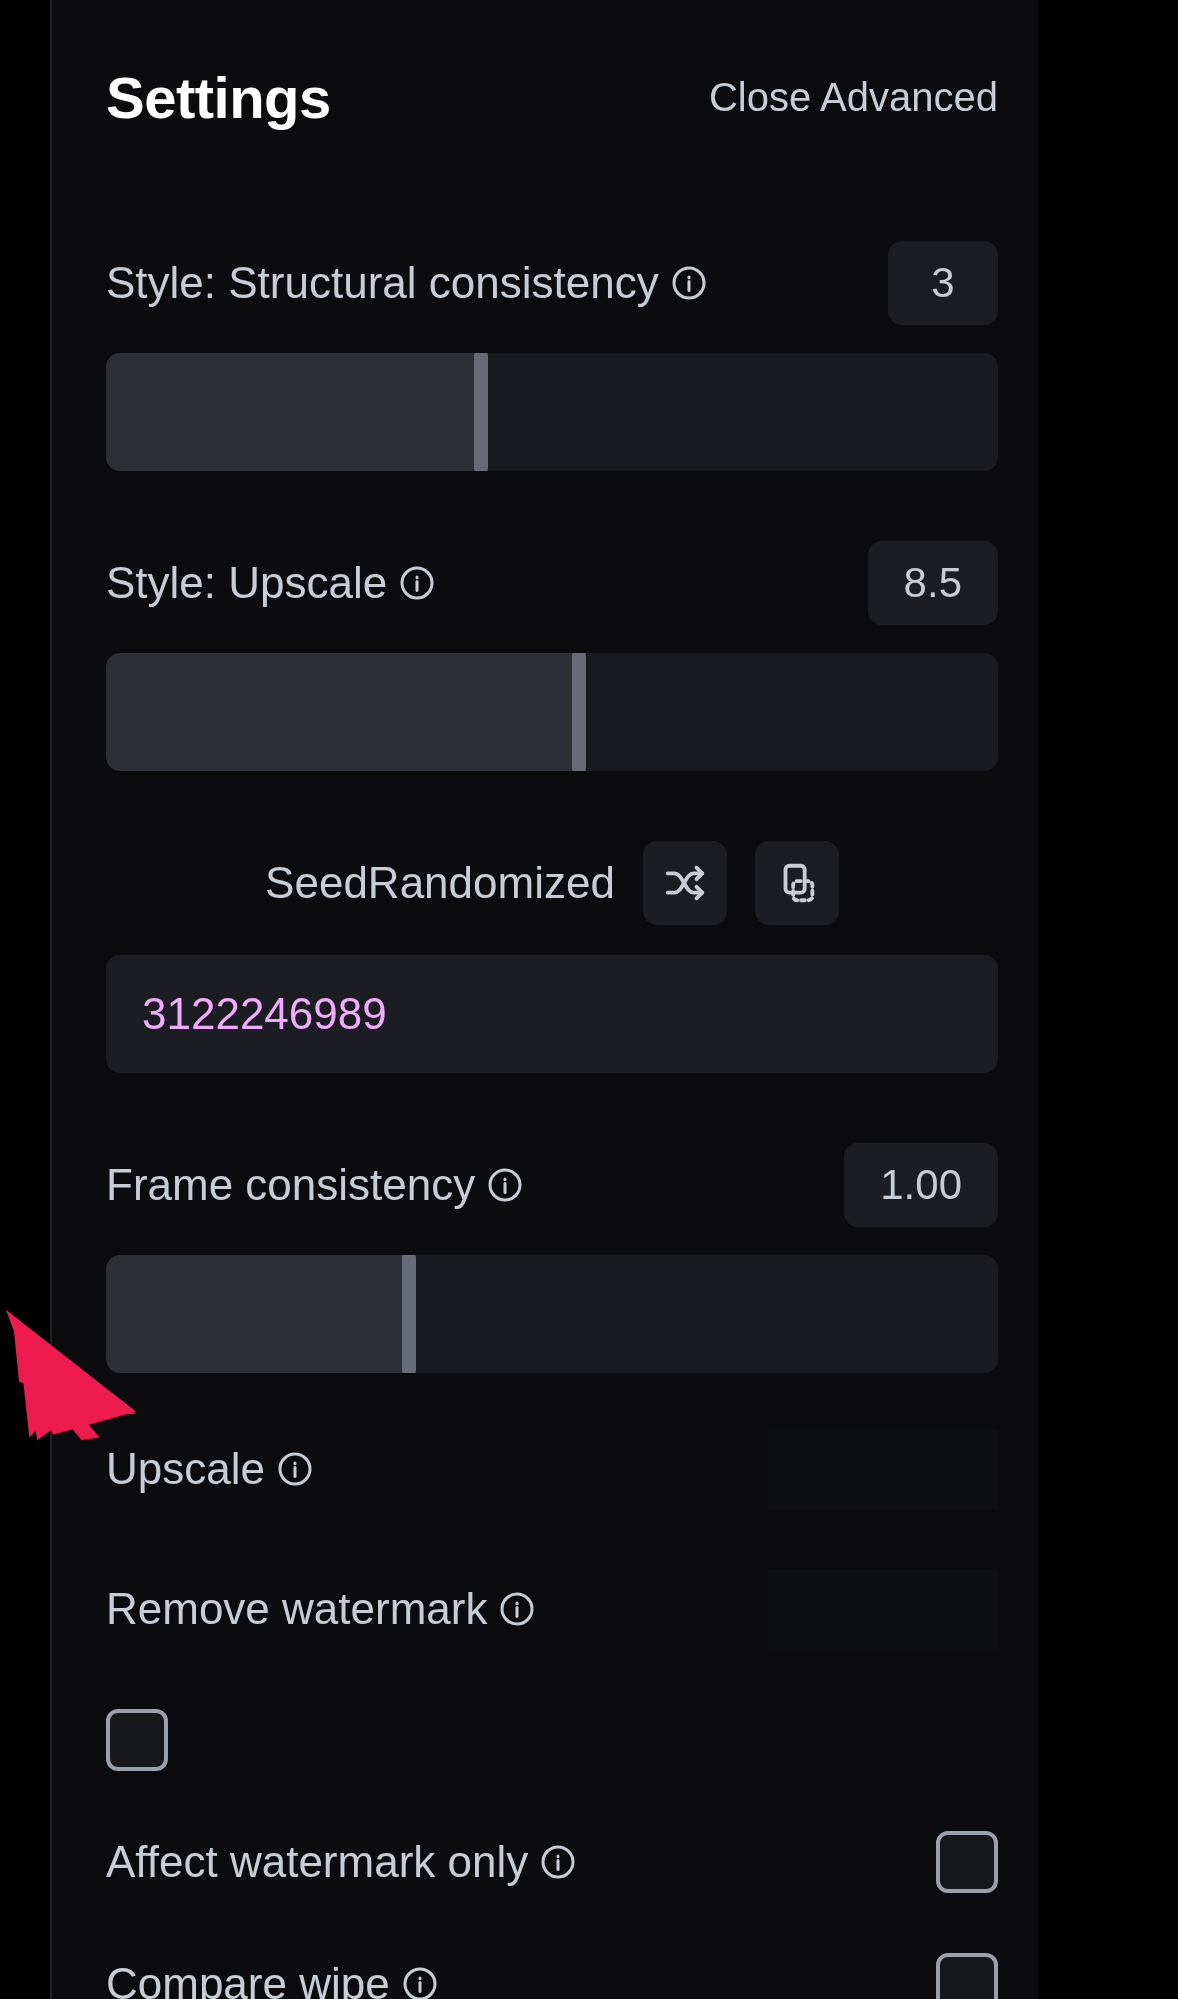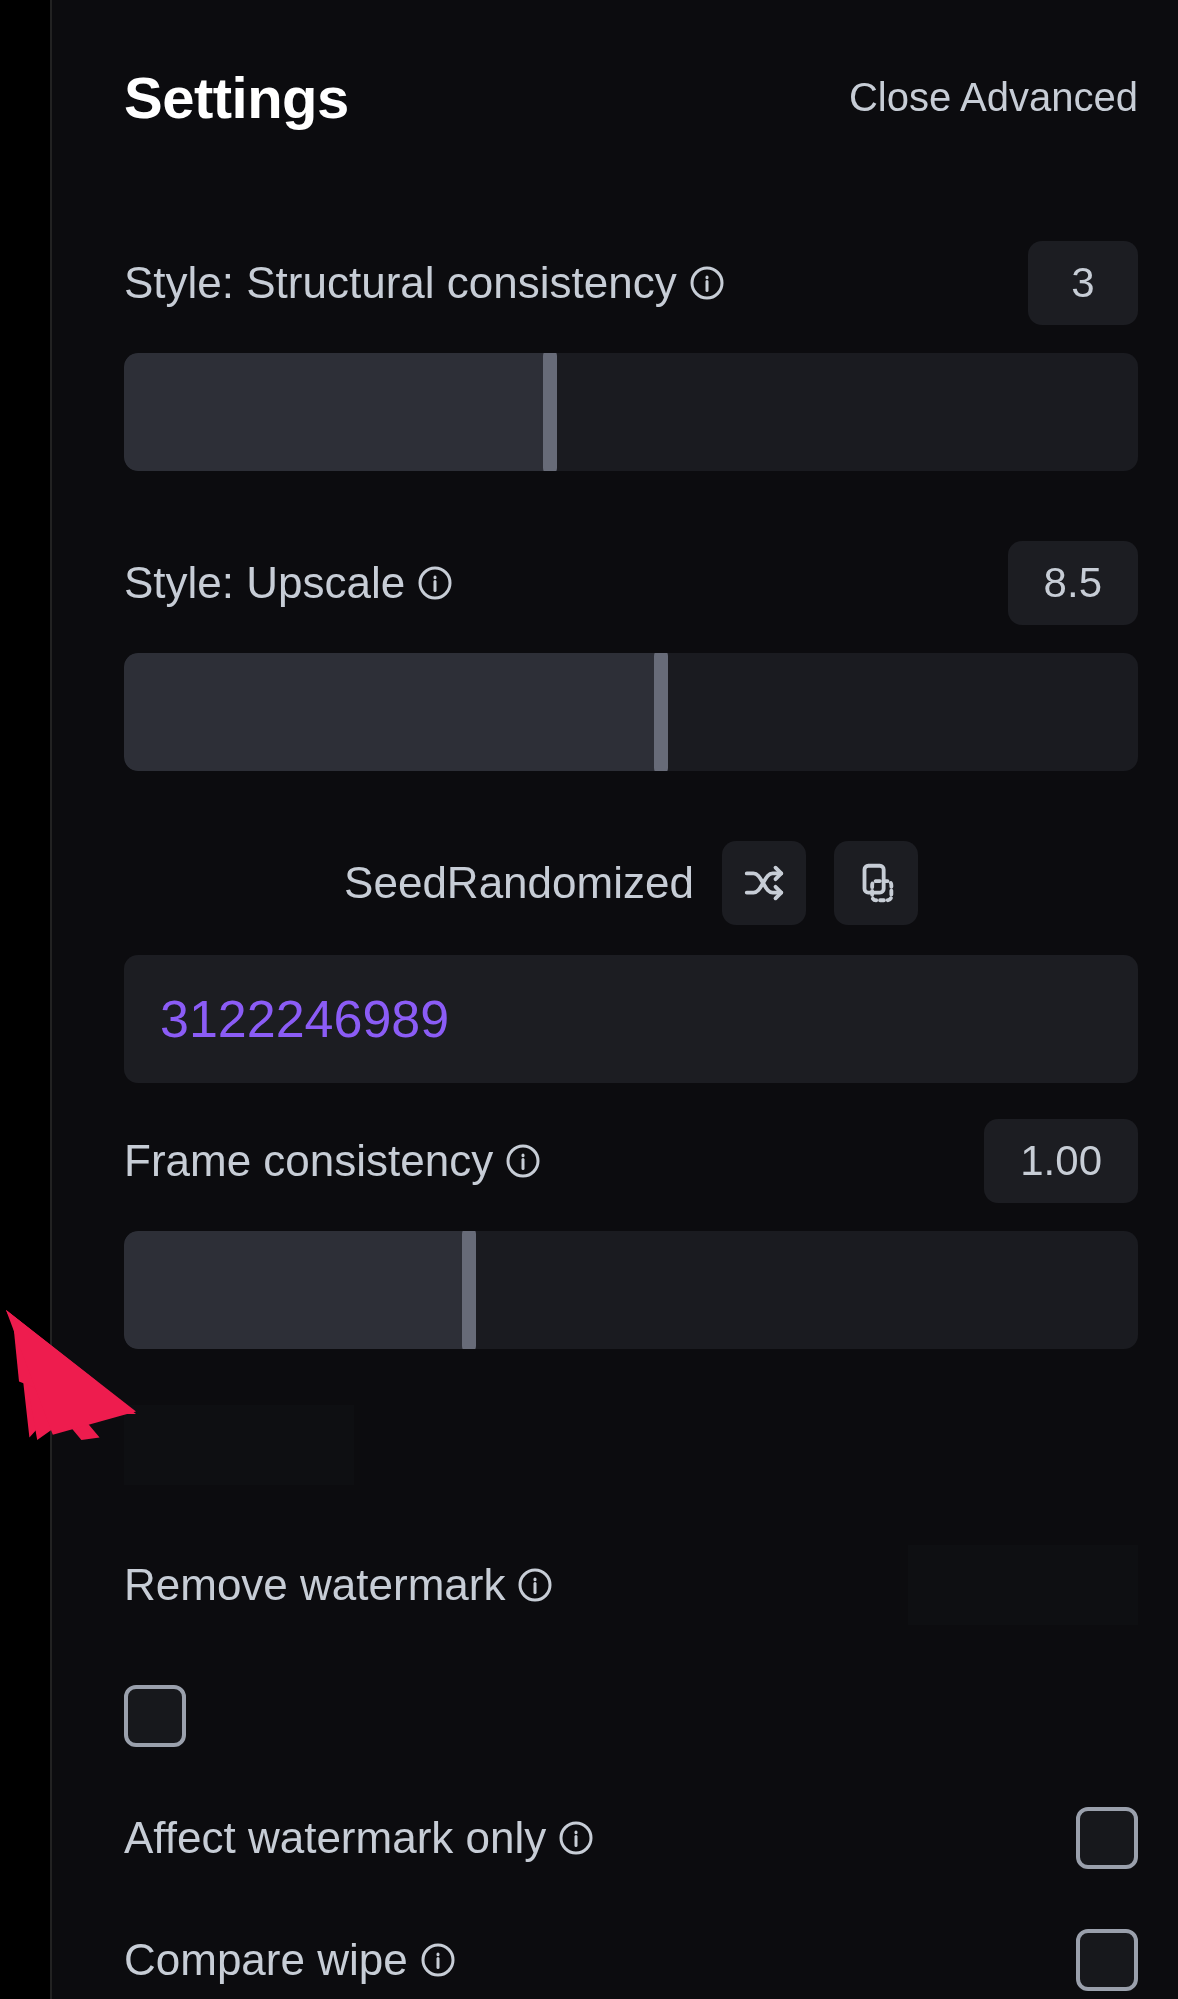--- a/index.html
+++ b/index.html
@@ -14,25 +14,25 @@
   .canvas {
     position: relative;
     width: 1178px;
     height: 1999px;
     background: #000;
   }
   .panel {
     position: absolute;
     left: 50px;
     top: 0;
-    width: 1128px;
+    width: 988px;
     height: 1999px;
     background: #0c0c0f;
     border-left: 2px solid #222;
-    padding-left: 72px;
+    padding-left: 54px;
     padding-right: 40px;
   }
 
   .header {
     display: flex;
     justify-content: space-between;
     align-items: center;
     padding-top: 64px;
     margin-bottom: 110px;
   }
@@ -131,23 +131,23 @@
     cursor: pointer;
   }
   .icon-btn svg { width: 46px; height: 46px; }
 
   .seed-input {
     width: 100%;
     background: #1c1d22;
     border: none;
     border-radius: 14px;
     padding: 34px 36px;
-    font-size: 52px;
-    color: #8b5cf6;
-    margin-bottom: 36px;
+    font-size: 44px;
+    color: #f0abfc;
+    margin-bottom: 70px;
     font-family: inherit;
     outline: none;
   }
 
   .toggle-row {
     display: flex;
     align-items: center;
     justify-content: space-between;
     margin-bottom: 60px;
   }
@@ -263,20 +263,30 @@
       </div>
       <div class="value-badge">1.00</div>
     </div>
     <div class="slider-track" style="margin-bottom:56px">
       <div class="slider-fill" style="width:34%"></div>
       <div class="slider-thumb" style="left:calc(34% - 7px)"></div>
     </div>
 
     
     <div class="toggle-row">
+      <div class="label-group">
+        <span class="field-label">Upscale</span>
+        <span class="info-icon">
+          <svg viewBox="0 0 24 24" fill="none" stroke="#c7cdd6" stroke-width="2">
+              <circle cx="12" cy="12" r="10"></circle>
+              <line x1="12" y1="8" x2="12" y2="8.5" stroke-linecap="round"></line>
+              <line x1="12" y1="11" x2="12" y2="17" stroke-linecap="round"></line>
+            </svg>
+        </span>
+      </div>
       <div class="dark-area"></div>
     </div>
 
     
     <div class="toggle-row">
       <div class="label-group">
         <span class="field-label">Remove watermark</span>
         <span class="info-icon">
           <svg viewBox="0 0 24 24" fill="none" stroke="#c7cdd6" stroke-width="2">
               <circle cx="12" cy="12" r="10"></circle>

